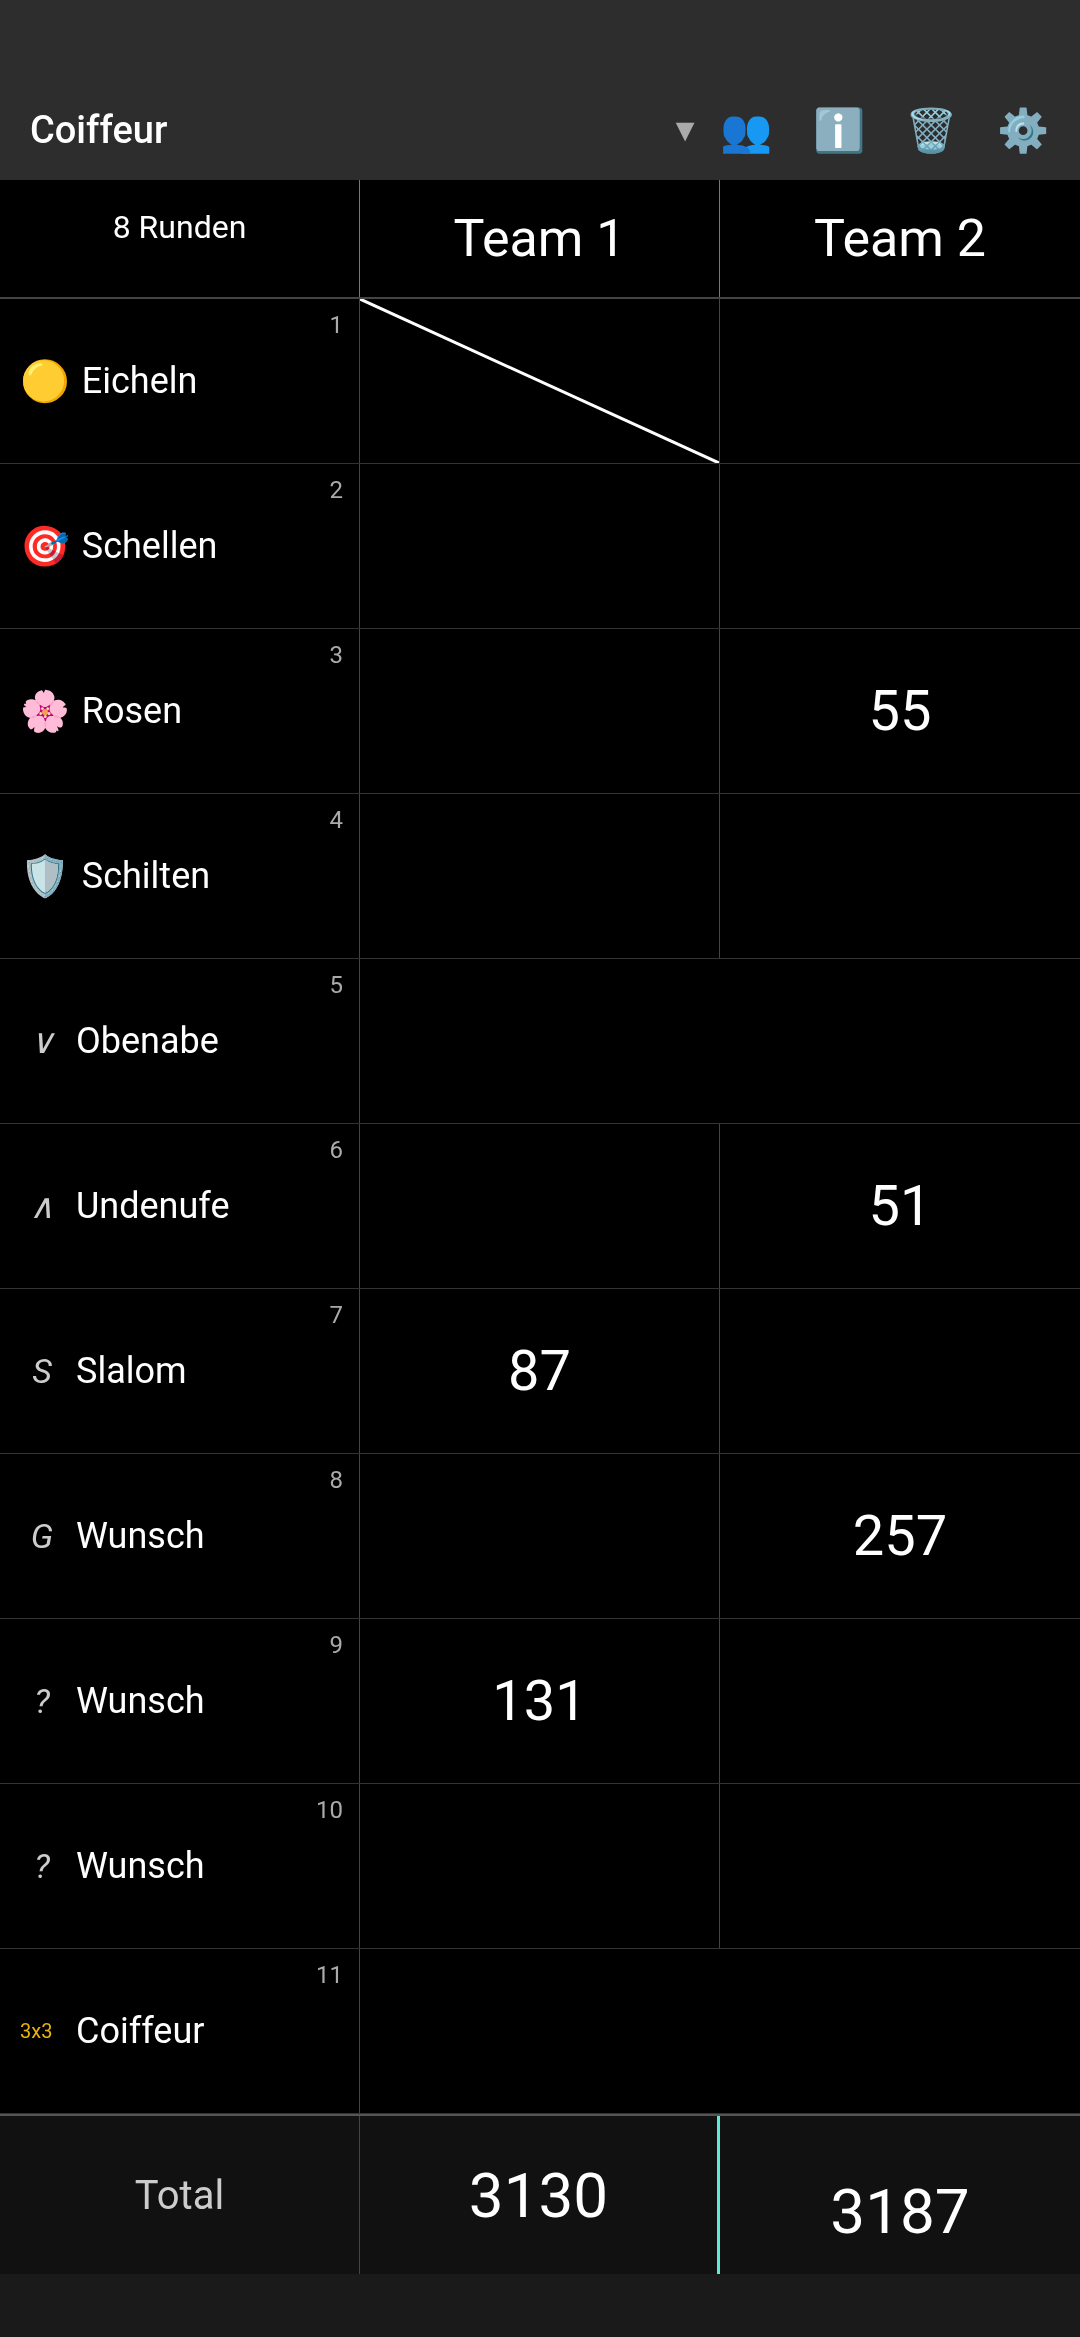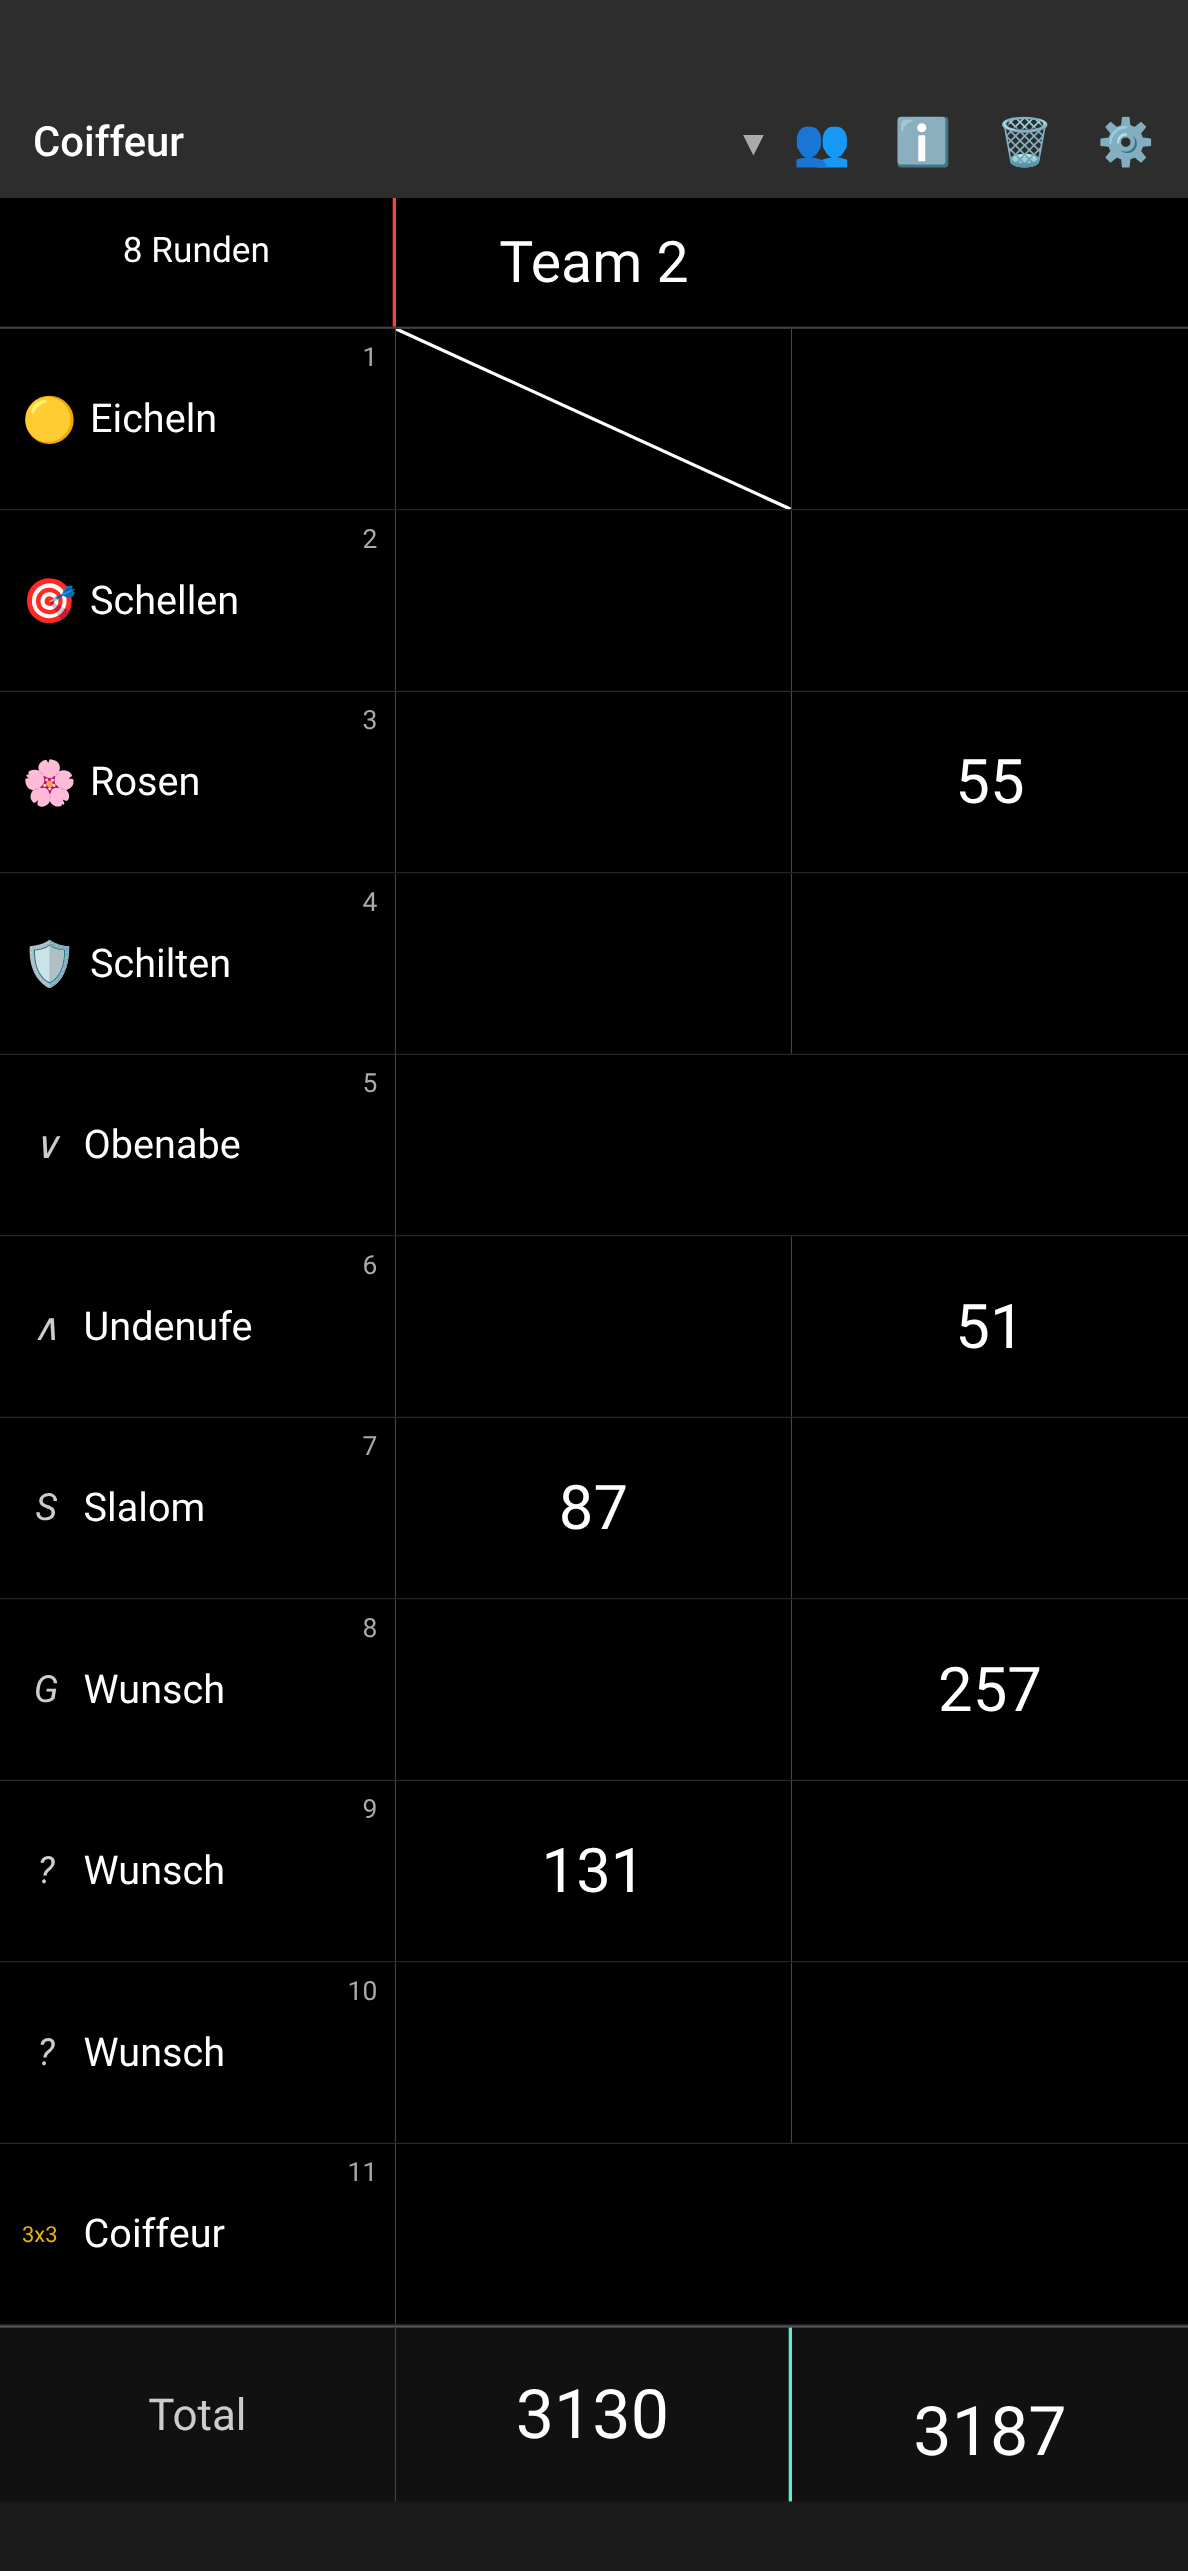--- a/index.html
+++ b/index.html
@@ -60,21 +60,21 @@
       background: #000;
       border-bottom: 2px solid #444;
     }
 
     .header-cell {
       padding: 28px 20px;
       text-align: center;
       font-size: 52px;
       font-weight: 400;
       color: white;
-      border-right: 3px solid #ef4444;
+      border-right: 1px solid #ef4444;
     }
     .header-cell:first-child {
       font-size: 32px;
       font-weight: 400;
       text-align: center;
     }
     .header-cell:last-child { border-right: none; }
 
     .data-row {
       display: grid;
@@ -186,20 +186,21 @@
     <span class="toolbar-icon">ℹ️</span>
     <span class="toolbar-icon">🗑️</span>
     <span class="toolbar-icon">⚙️</span>
   </div>
 </div>
 
 <div class="table-container">
 
   <div class="header-row">
     <div class="header-cell">8 Runden</div>
+    <div class="header-cell">Team 1</div>
     <div class="header-cell">Team 2</div>
   </div>
 
   <div class="data-row">
     <div class="row-label">
       <span class="row-icon">🟡</span>
       <span>Eicheln</span>
       <span class="row-num">1</span>
     </div>
     <div class="data-cell">

